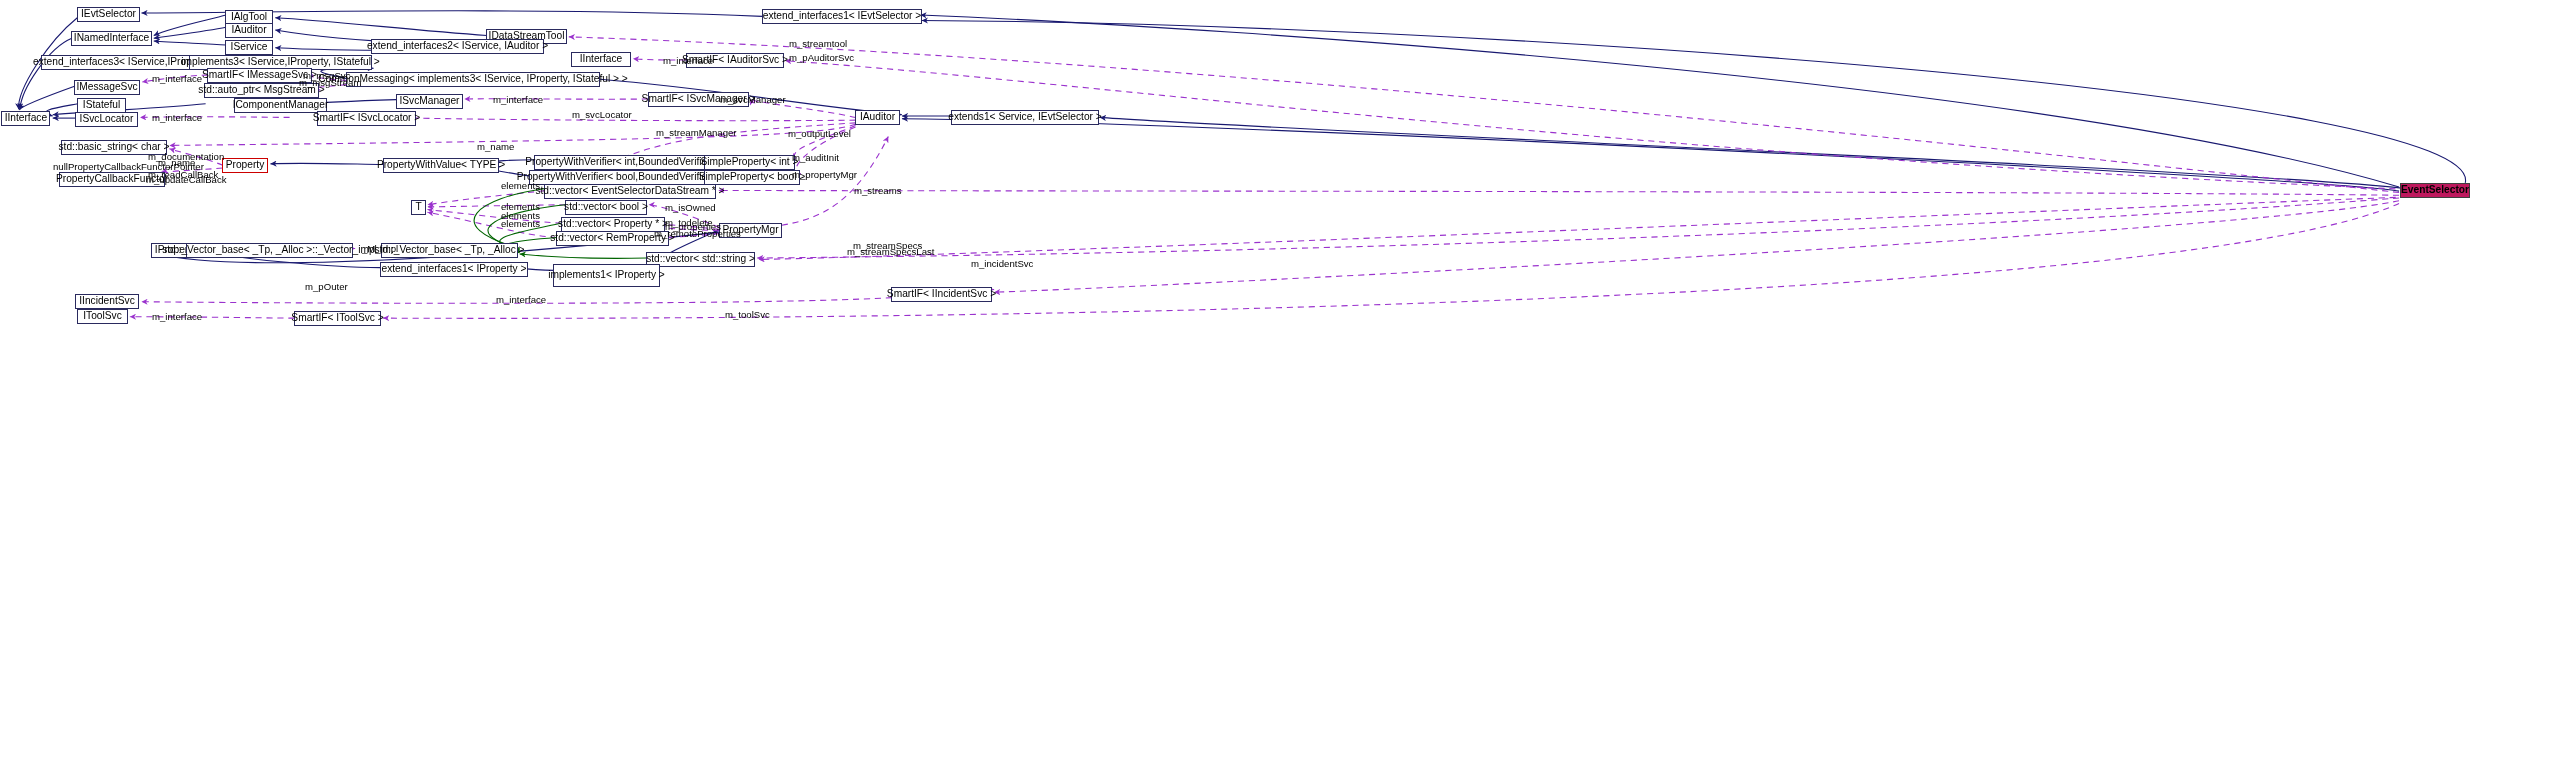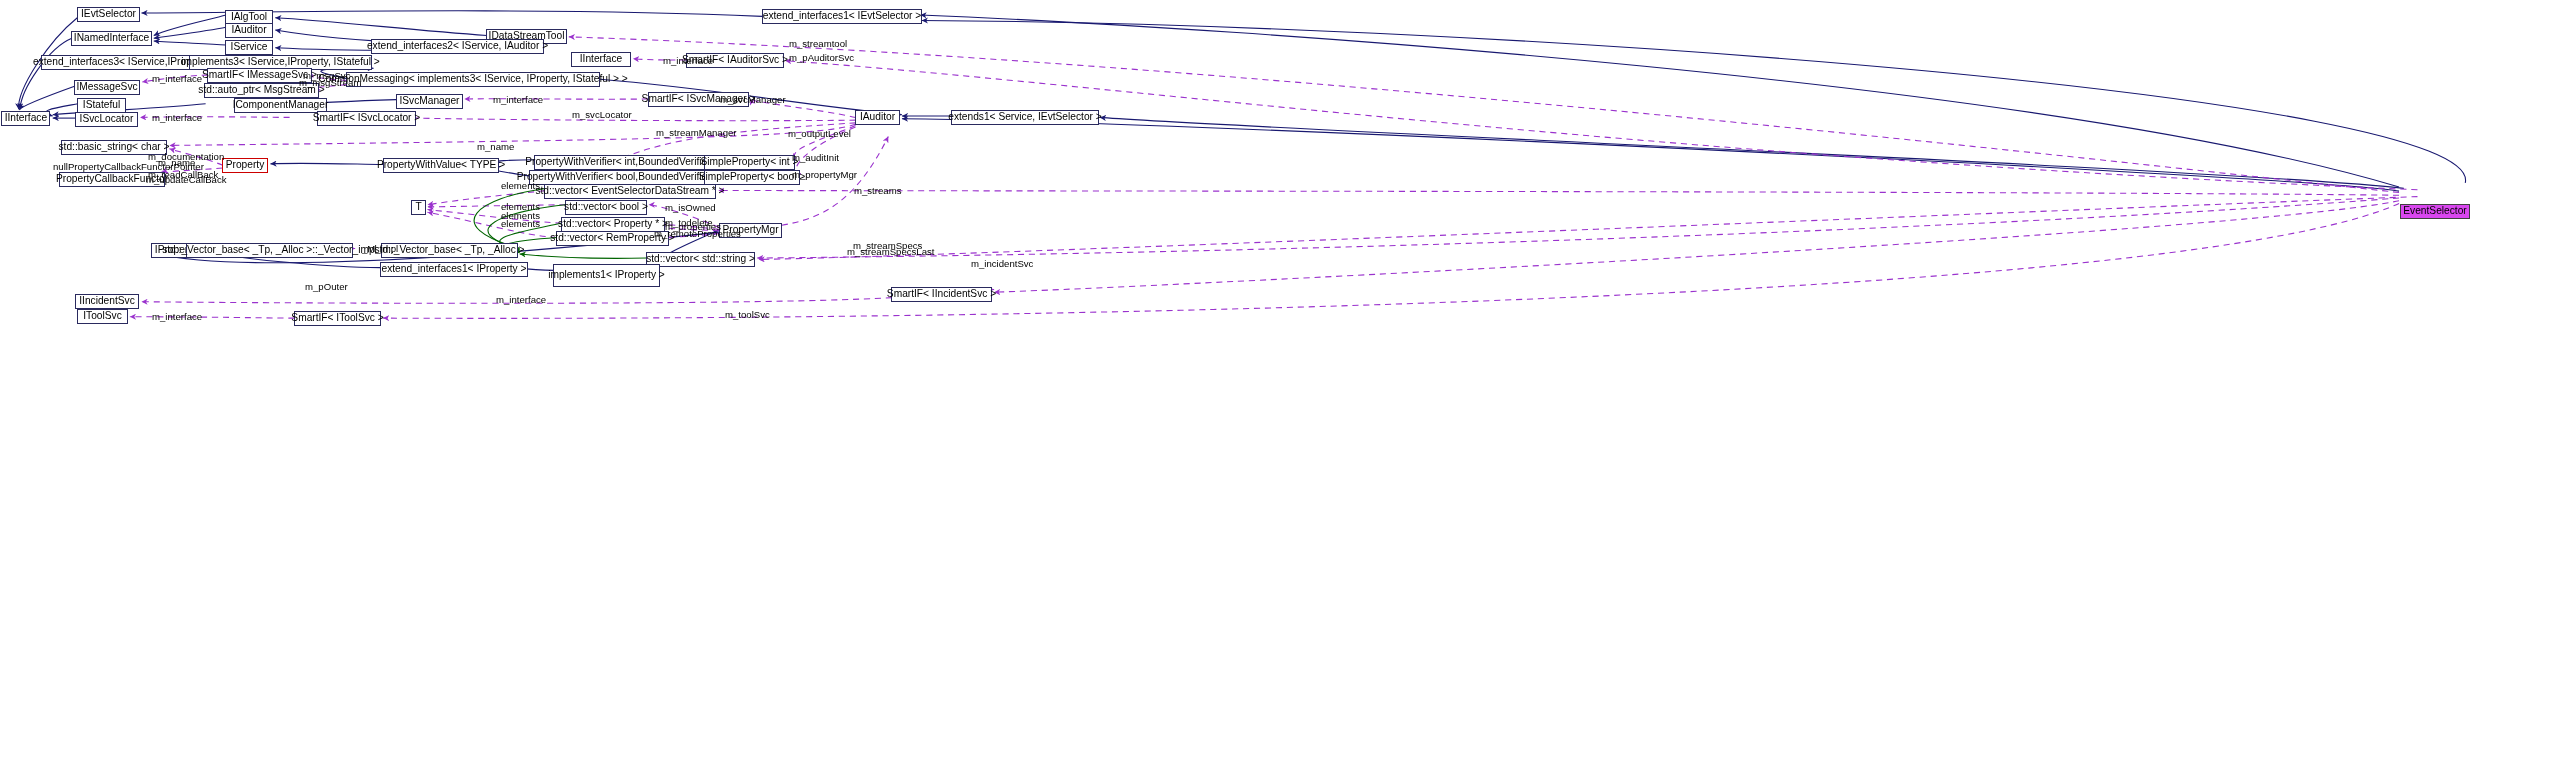--- a/index.html
+++ b/index.html
@@ -2,21 +2,21 @@
 <html style="font-size:11px"><head>
 <meta charset="utf-8">
 <style>
   html,body{margin:0;padding:0;background:#ffffff;}
   body{font-family:"Liberation Sans",sans-serif;}
   #diagram{position:relative;width:2576px;height:768px;background:#fff;overflow:hidden;}
   svg.edges{position:absolute;left:0;top:0;width:2576px;height:768px;pointer-events:none;}
   .node{position:absolute;box-sizing:border-box;border:0.7px solid #2a2a5e;background:#ffffff;
         color:#000;font-size:10.2px;line-height:1.05;display:flex;align-items:center;justify-content:center;
         text-align:center;white-space:nowrap;padding:0 4.1px;font-family:"Liberation Sans",sans-serif;}
-  .node.cur{background:#d946ef;border:0.7px solid #404040;font-weight:normal;margin-top:21px;}
+  .node.cur{background:#be185d;border:0.7px solid #404040;font-weight:bold;}
   .node.red{border:0.7px solid #cc0000;}
   .elabel{position:absolute;font-size:9.6px;color:#000;white-space:nowrap;
           font-family:"Liberation Sans",sans-serif;}
 </style>
 </head>
 <body>
 
 <div id="diagram">
 
   <svg class="edges" viewBox="0 0 3771 1125">

